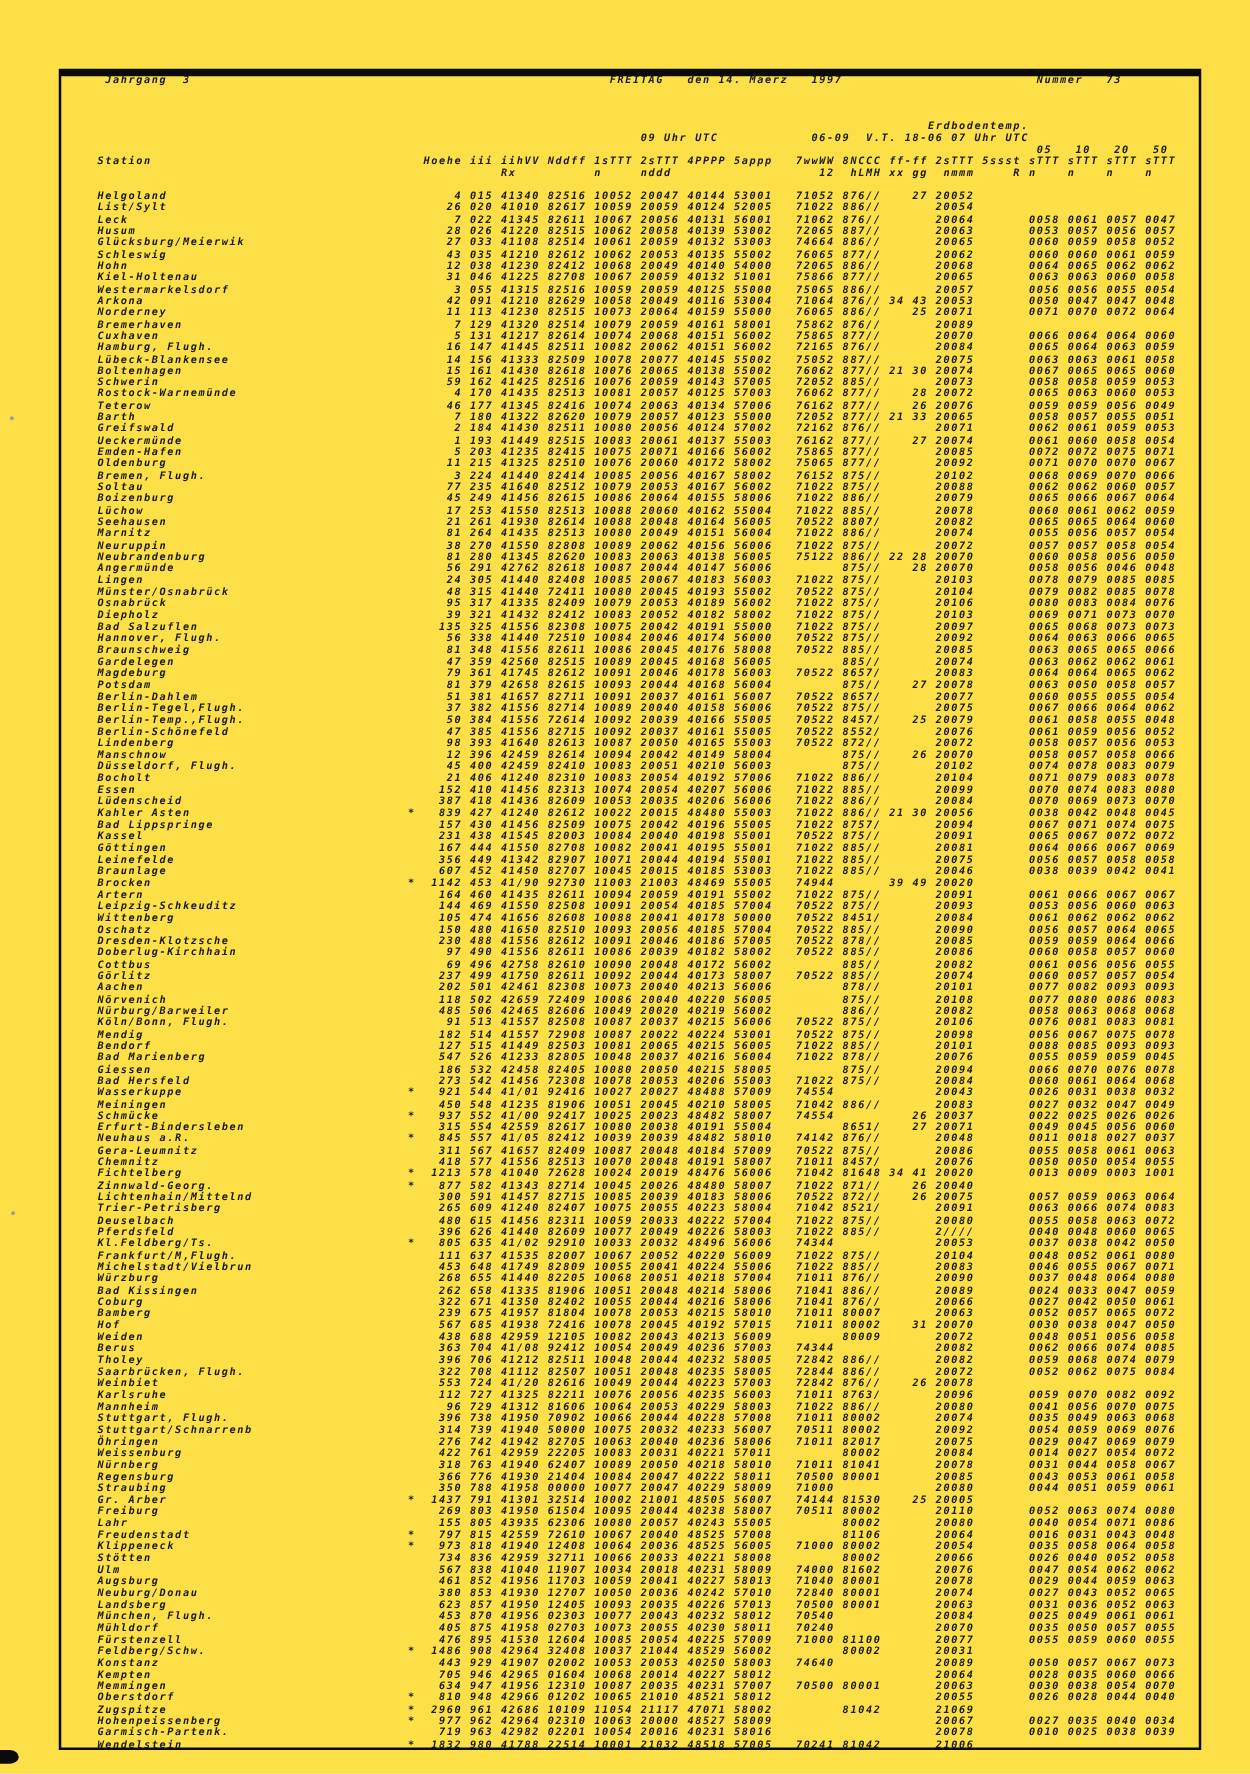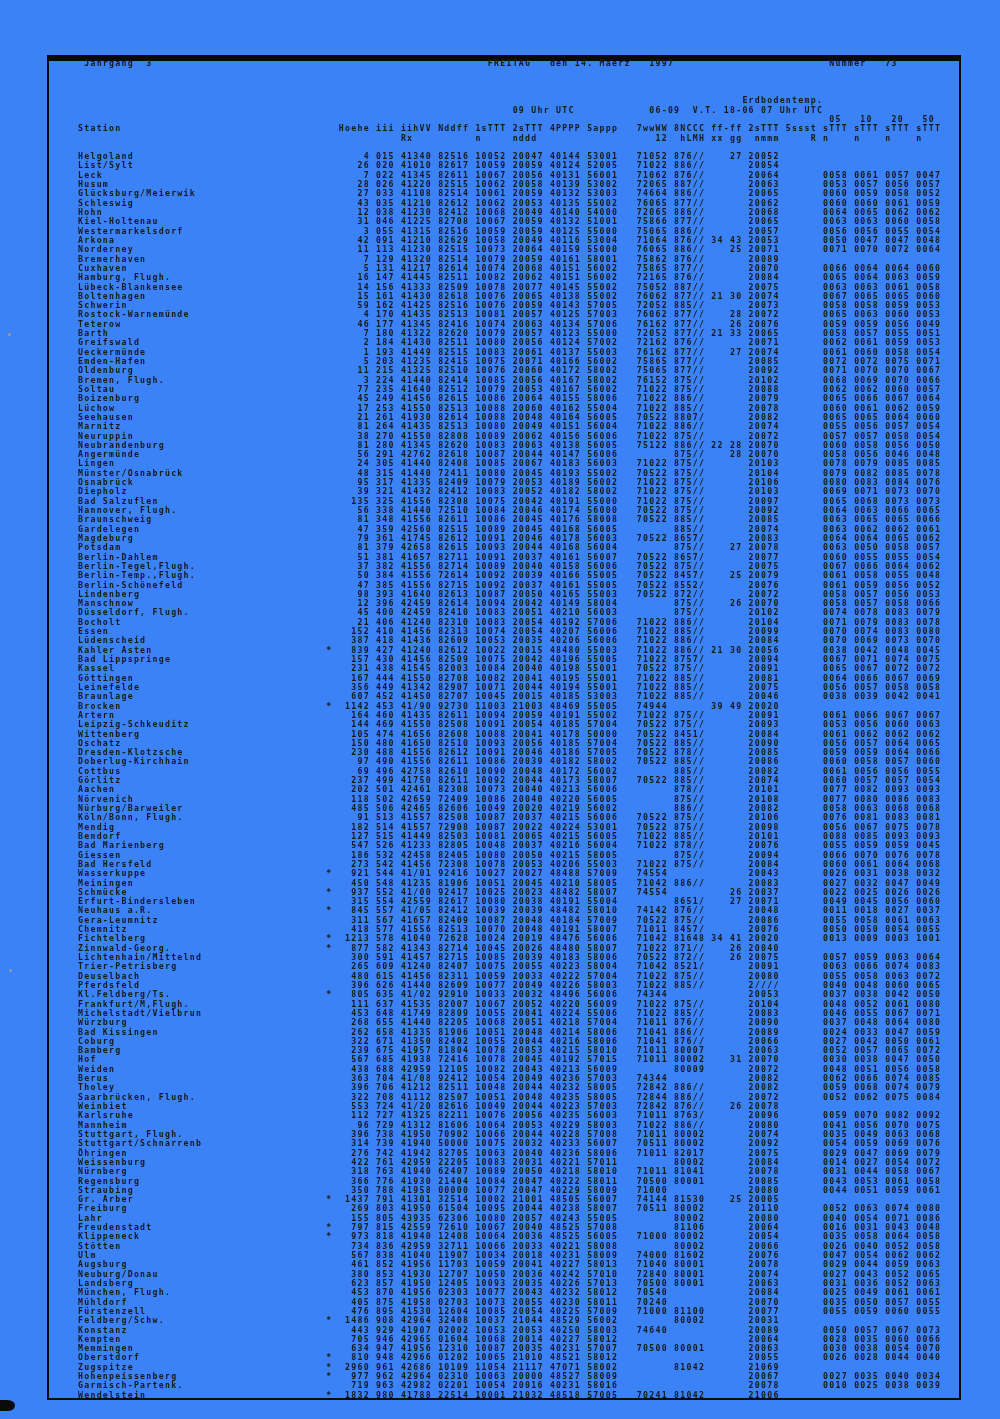--- a/index.html
+++ b/index.html
@@ -1,18 +1,18 @@
 <!DOCTYPE html>
 <html><head>
 <meta charset="utf-8">
 <style>
   html,body{margin:0;padding:0;}
   body{width:1000px;height:1419px;background:#ffffff;position:relative;overflow:hidden;
        font-family:"DejaVu Sans Mono","Liberation Mono",monospace;}
-  .page{position:absolute;inset:0;background:#3b82f6;}
+  .page{position:absolute;inset:0;background:#fde047;font-style:italic;}
   .frame{position:absolute;left:47px;top:55px;width:914px;height:1345px;
          border:2.5px solid #0a0a0a;border-top-width:6px;box-sizing:border-box;}
   .doc{position:absolute;left:78px;top:59px;
        font-size:8.2px;font-weight:bold;color:#191919;
        letter-spacing:1.28px;line-height:9.316px;white-space:pre;}
   .ln{white-space:pre;}
   .artifact-blob{position:absolute;left:0px;top:1400px;width:15px;height:11px;
                  background:#0b0b0b;border-radius:0 55% 55% 0;}
   .speck{position:absolute;width:3px;height:3px;background:#9a9a9a;border-radius:50%;}
   .speck1{left:8px;top:333px;}

